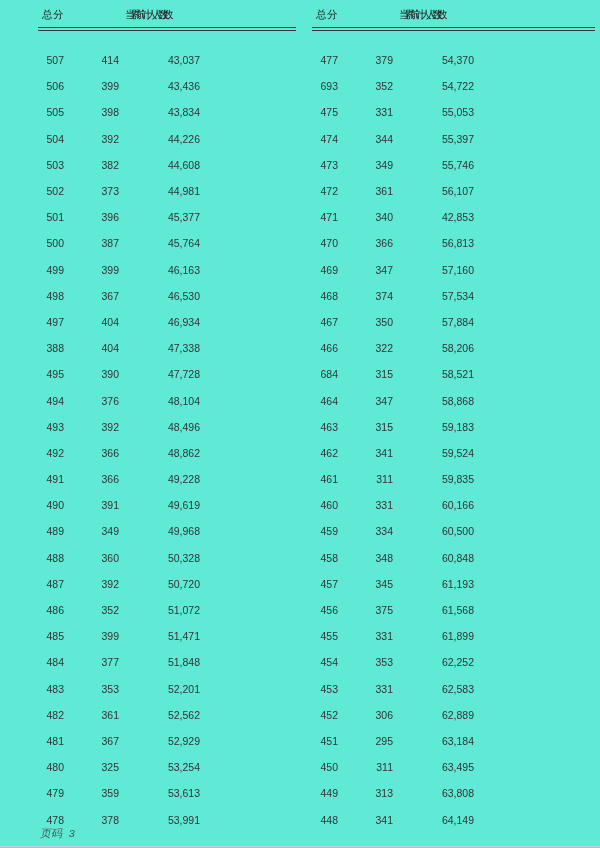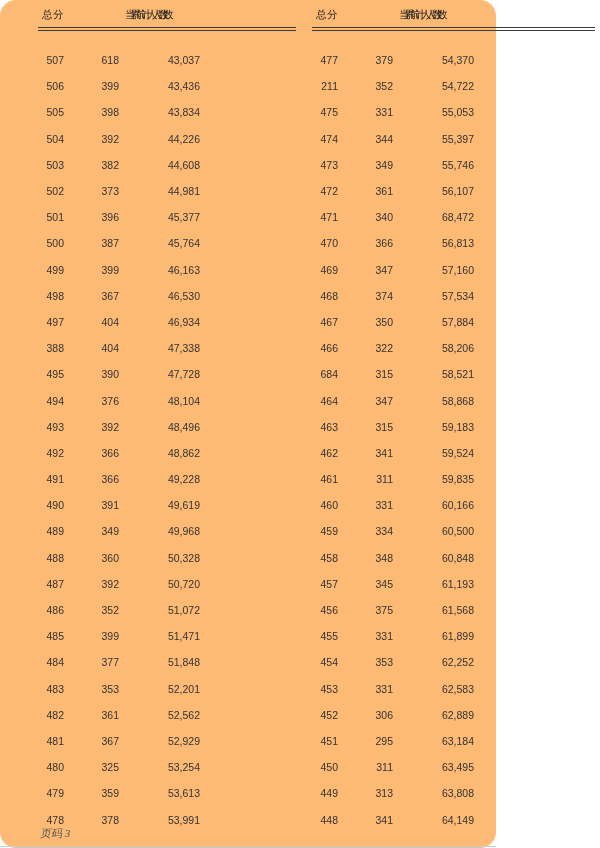--- a/index.html
+++ b/index.html
@@ -1,41 +1,41 @@
 <!DOCTYPE html>
 <html><head>
 <meta charset="utf-8">
 <style>
   html,body{margin:0;padding:0;}
   body{
     width:600px;height:848px;background:#ffffff;overflow:hidden;
     font-family:"Liberation Sans","DejaVu Sans",sans-serif;
     -webkit-font-smoothing:antialiased;
   }
-  .page{position:relative;width:496px;height:848px;background:#fdba74;border-radius:16px;}
+  .page{position:relative;width:600px;height:848px;background:#5eead4;}
   .tables{display:flex;padding:8px 0 0 38px;gap:16px;}
   .score-table{width:258px;color:#333;}
   .score-table.right{width:283px;}
   .thead{position:relative;height:13px;font-size:10.5px;color:#222;}
   .thead .h{position:absolute;top:0;white-space:nowrap;letter-spacing:.5px;}
   .thead .h0{left:4px;}
   .thead .h1{left:39px;margin-left:48px;}
   .thead .h2{left:92px;}
   .rule{margin-top:6px;height:2px;width:258px;
         border-top:1px solid #3a3a3a;border-bottom:1px solid #3a3a3a;}
   .score-table.right .rule{width:283px;}
   .tbody{margin-top:16px;}
   .trow{display:flex;height:26.2px;align-items:center;font-size:10.5px;color:#333;}
   .c{display:block;text-align:right;white-space:nowrap;}
   .c0{width:26px;}
   .c1{width:55px;}
   .c2{width:81px;}
   .footer{
     position:absolute;left:40px;top:826px;
-    font-family:Liberation Serif, serif;
+    font-family:Liberation Mono, monospace;
     font-style:italic;font-size:11px;color:#555;
   }
   .bottom-rule{position:absolute;left:0;right:0;bottom:1px;height:1px;background:#c2cde0;}
 </style>
 </head>
 <body>
 
 <div class="page">
 
   <div class="tables">
@@ -43,21 +43,21 @@
     <section class="score-table">
       <div class="thead">
           <span class="h h0">总分</span>
           <span class="h h1">当前人数</span>
           <span class="h h2">累计人数</span>
         </div>
       <div class="rule"></div>
       <div class="tbody">
           <div class="trow">
             <span class="c c0">507</span>
-            <span class="c c1">618</span>
+            <span class="c c1">414</span>
             <span class="c c2">43,037</span>
           </div>
           <div class="trow">
             <span class="c c0">506</span>
             <span class="c c1">399</span>
             <span class="c c2">43,436</span>
           </div>
           <div class="trow">
             <span class="c c0">505</span>
             <span class="c c1">398</span>
@@ -208,21 +208,21 @@
           <span class="h h2">累计人数</span>
         </div>
       <div class="rule"></div>
       <div class="tbody">
           <div class="trow">
             <span class="c c0">477</span>
             <span class="c c1">379</span>
             <span class="c c2">54,370</span>
           </div>
           <div class="trow">
-            <span class="c c0">211</span>
+            <span class="c c0">693</span>
             <span class="c c1">352</span>
             <span class="c c2">54,722</span>
           </div>
           <div class="trow">
             <span class="c c0">475</span>
             <span class="c c1">331</span>
             <span class="c c2">55,053</span>
           </div>
           <div class="trow">
             <span class="c c0">474</span>
@@ -235,21 +235,21 @@
             <span class="c c2">55,746</span>
           </div>
           <div class="trow">
             <span class="c c0">472</span>
             <span class="c c1">361</span>
             <span class="c c2">56,107</span>
           </div>
           <div class="trow">
             <span class="c c0">471</span>
             <span class="c c1">340</span>
-            <span class="c c2">68,472</span>
+            <span class="c c2">42,853</span>
           </div>
           <div class="trow">
             <span class="c c0">470</span>
             <span class="c c1">366</span>
             <span class="c c2">56,813</span>
           </div>
           <div class="trow">
             <span class="c c0">469</span>
             <span class="c c1">347</span>
             <span class="c c2">57,160</span>

